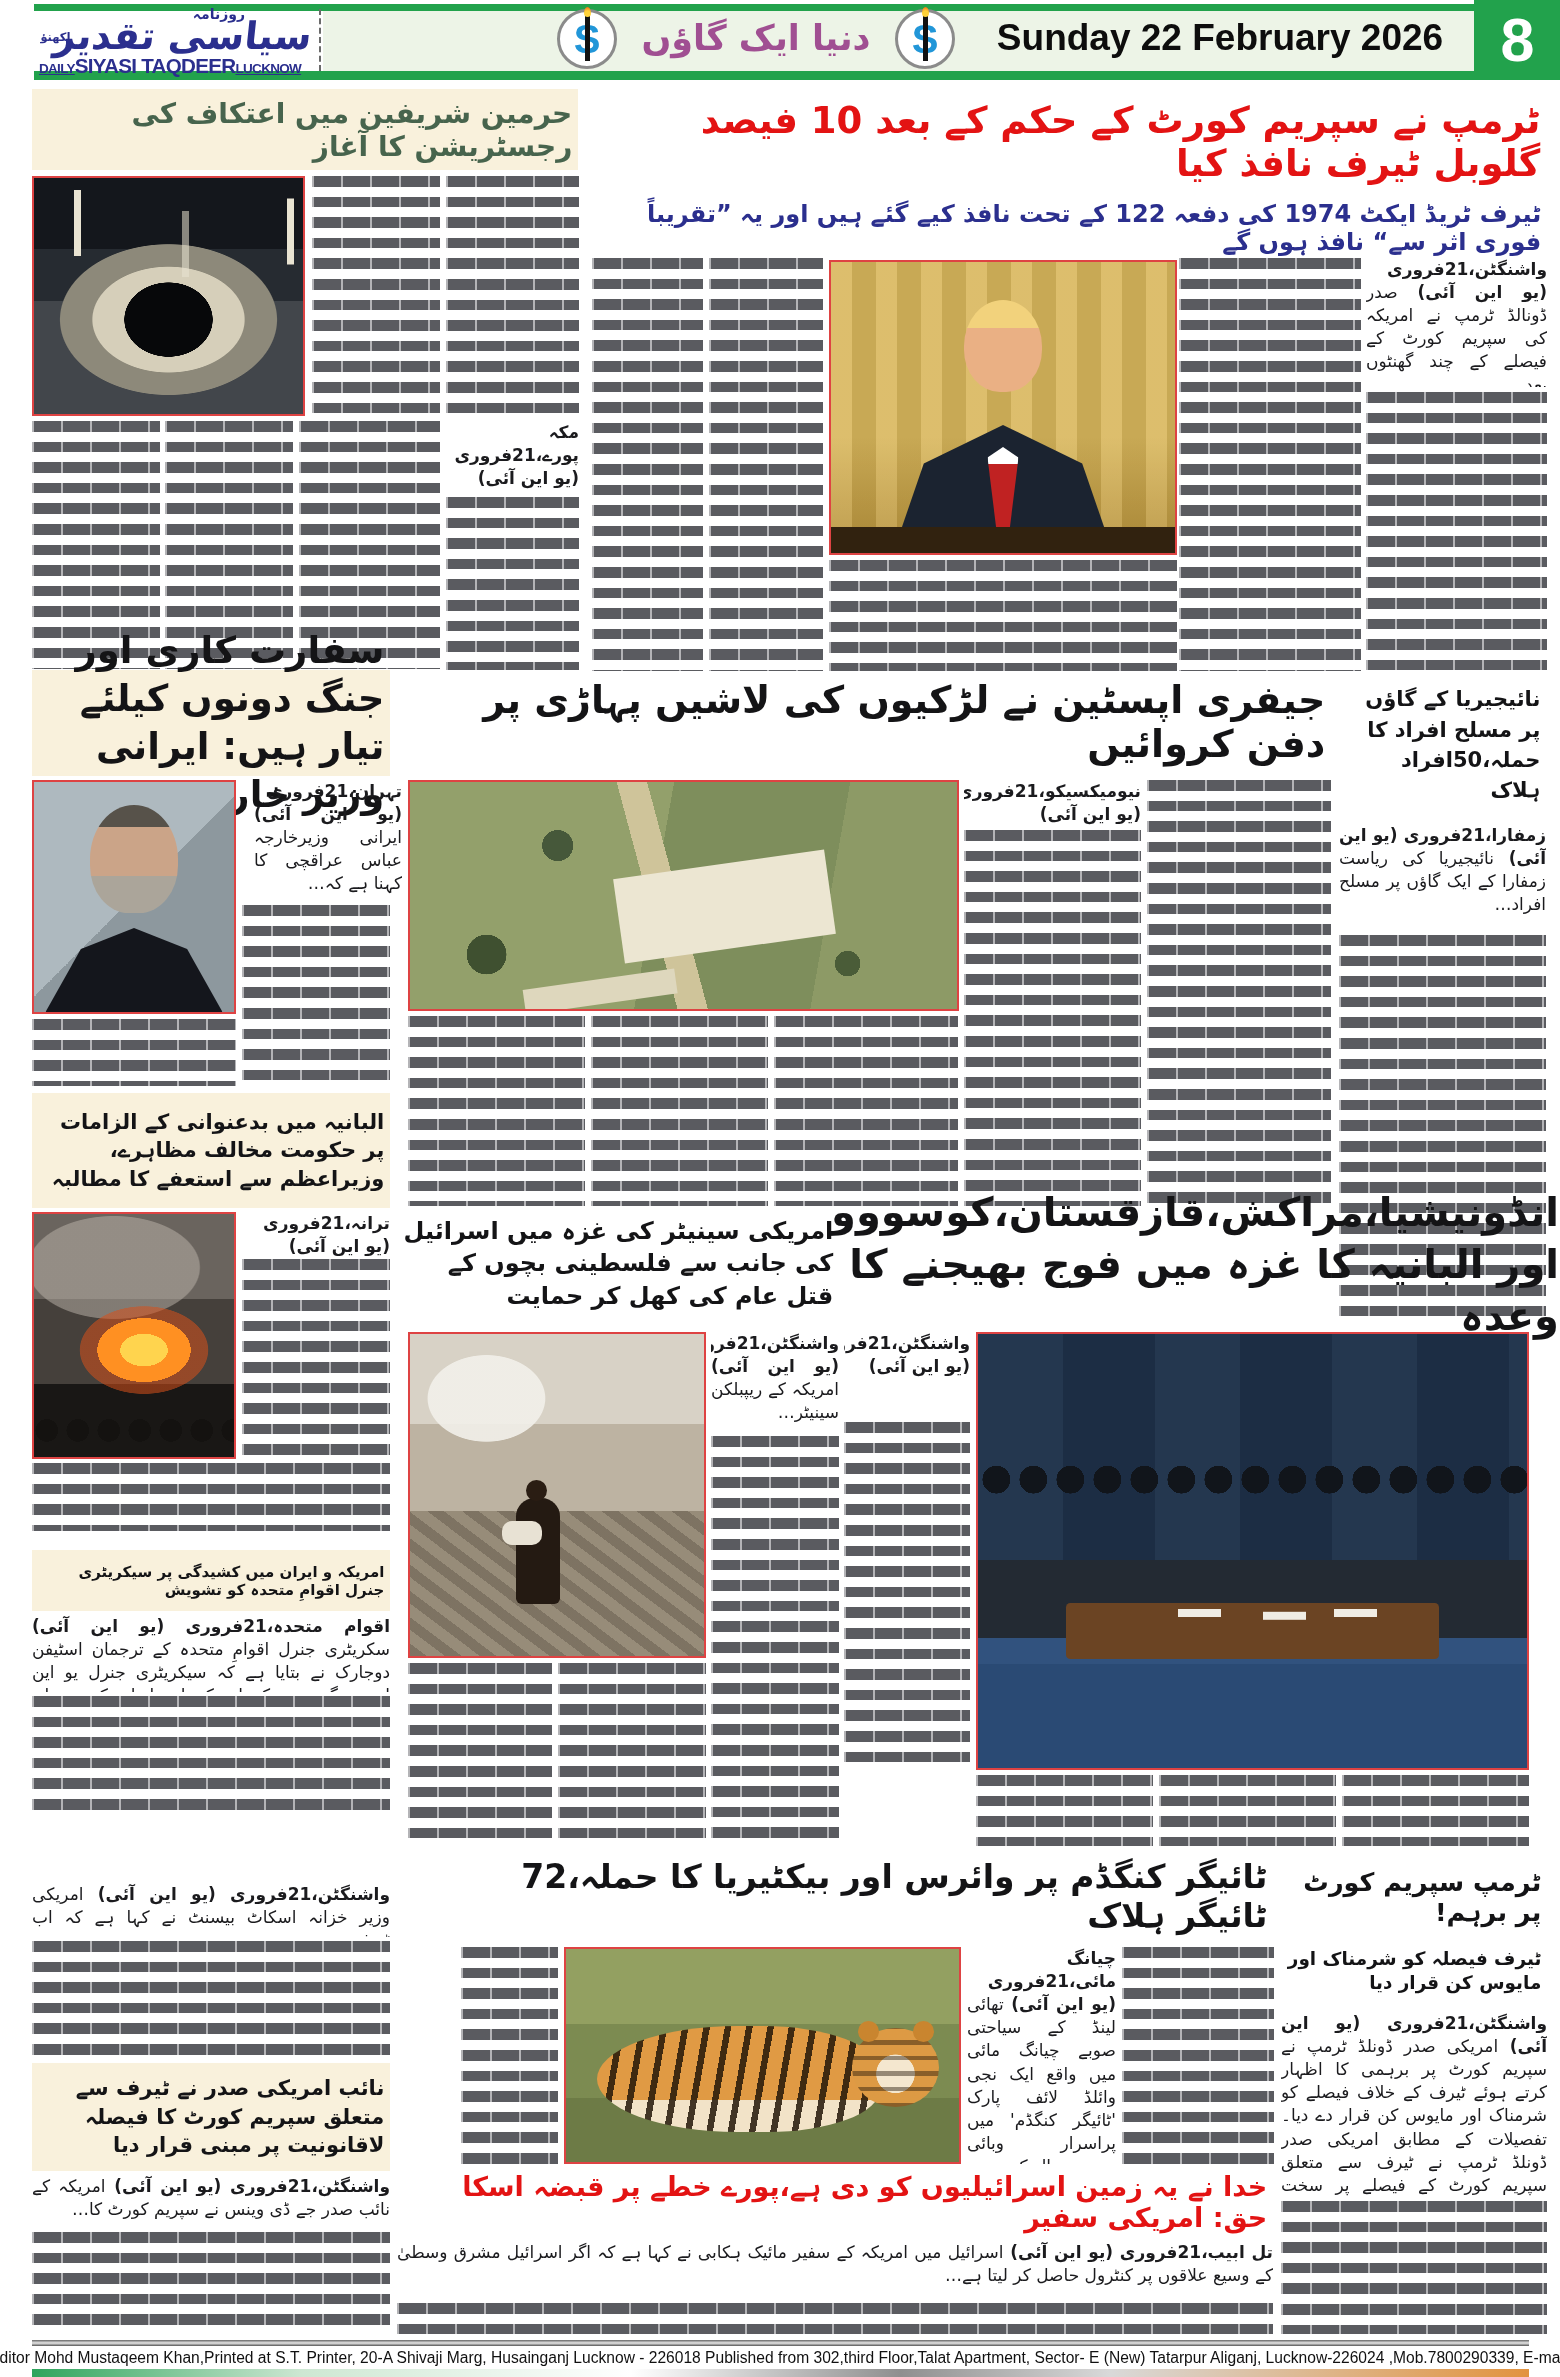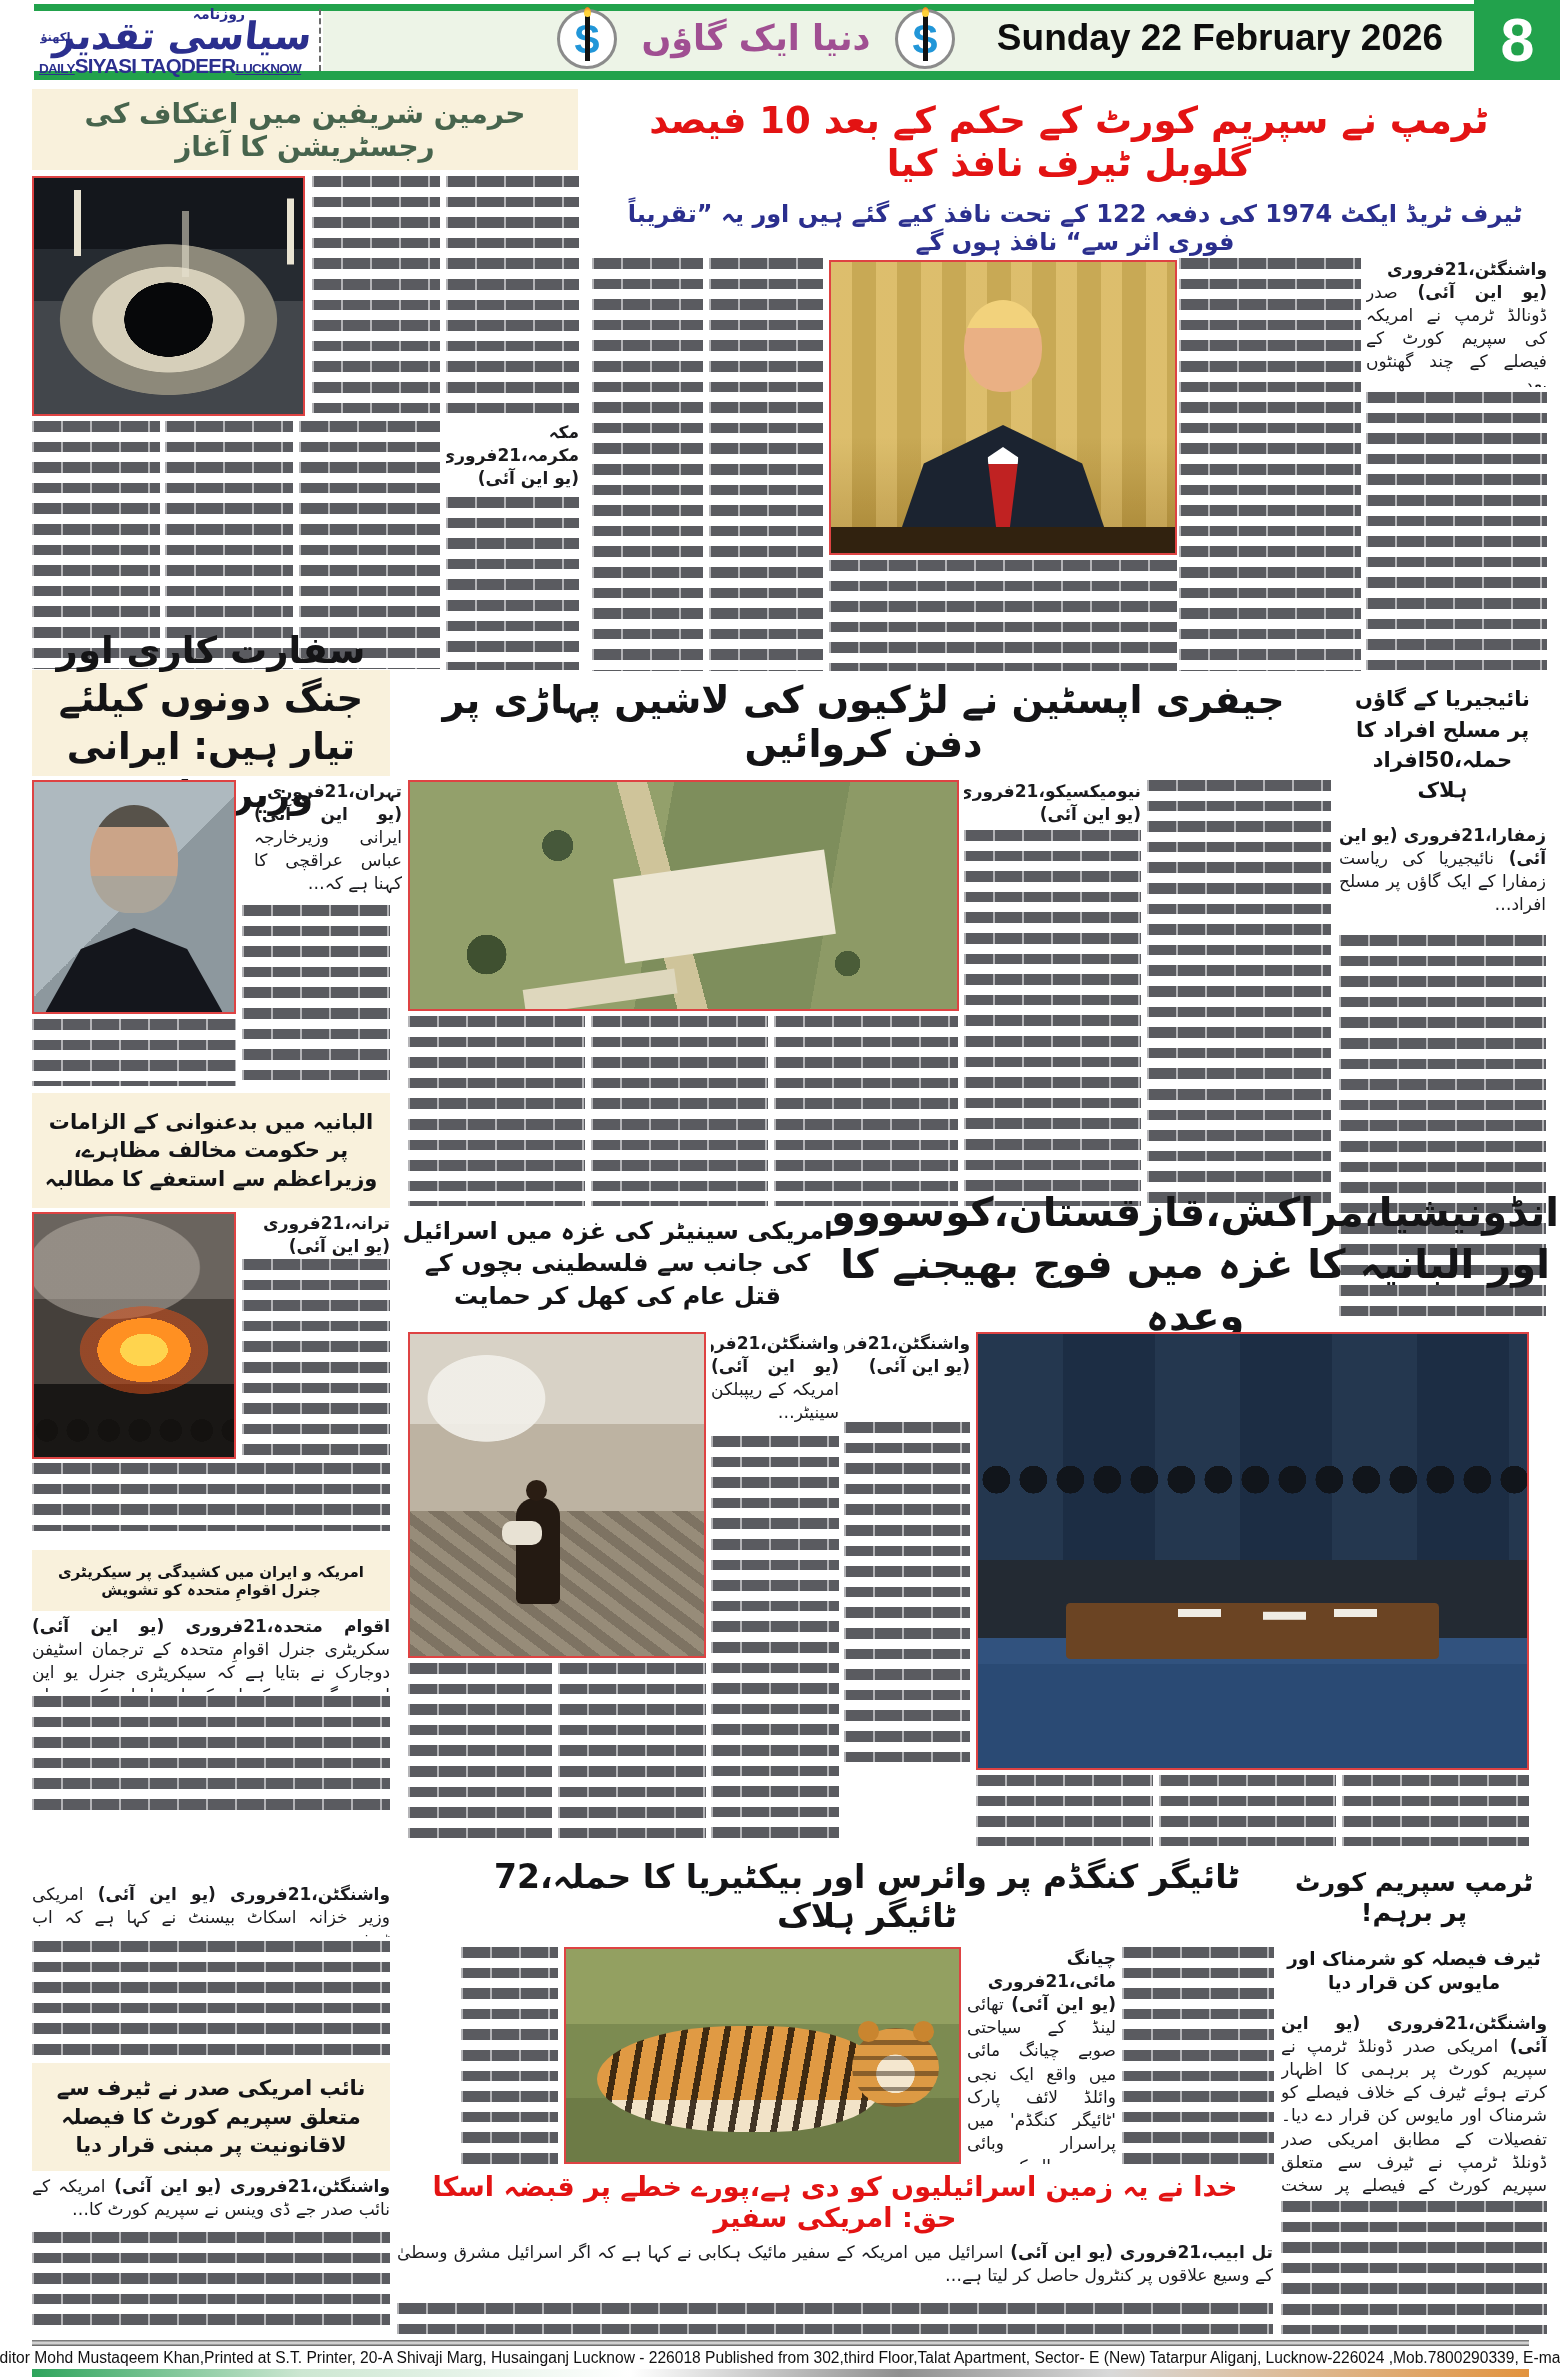--- a/index.html
+++ b/index.html
@@ -1,21 +1,21 @@
 <!DOCTYPE html>
 <html lang="ur" style="font-size:11.4px"><head>
 <meta charset="utf-8">
 <style>
   html,body{margin:0;padding:0;background:#d9d9d9;}
   #page{position:relative;width:1561px;height:2377px;margin:0 auto;background:#ffffff;overflow:hidden;
         font-family:"DejaVu Sans",sans-serif;}
   .abs{position:absolute;box-sizing:border-box;}
   .ur{font-family:"DejaVu Sans",sans-serif;direction:rtl;}
   .en{font-family:"Liberation Sans",sans-serif;}
-  .hl{font-weight:bold;text-align:center;color:#141416;display:flex;align-items:center;justify-content:center;padding:0 5.7px;}
+  .hl{font-weight:bold;text-align:right;color:#141416;display:flex;align-items:center;justify-content:center;padding:0 5.7px;}
   .cream{background:#f9f1dc;}
   .green{color:#47644d;}
   .redc{color:#e31313;}
   .bluec{color:#2b2f8e;}
   .para{font-size:17px;line-height:1.36;text-align:justify;color:#1b1b1e;overflow:hidden;}
   .dl{font-weight:bold;}
   .dl::after{content:" ";}
   .fill{background-image:
       repeating-linear-gradient(90deg, rgba(255,255,255,.55) 0 2.1px, transparent 2.1px 29px),
       repeating-linear-gradient(180deg, #3e3f45 0 10.6px, transparent 10.6px 20.6px);
@@ -139,21 +139,21 @@
   </div>
 
   <div class="abs en" style="left:993px;top:16px;width:454px;height:44px;font-weight:bold;font-size:37px;color:#0d0d0d;text-align:center;line-height:44px;">Sunday 22 February 2026</div>
   <div class="abs" id="page-box" style="left:1474px;top:0px;width:87px;height:80px;">8</div>
 
   <div class="abs ur hl cream green" style="left:32px;top:89px;width:546px;height:81px;font-size:28px;">حرمین شریفین میں اعتکاف کی رجسٹریشن کا آغاز</div>
   <div class="abs photo" id="ph-kaaba" style="left:32px;top:176px;width:273px;height:240px;"></div>
   <div class="abs fill" style="left:312px;top:176px;width:128px;height:240px;"></div>
   <div class="abs fill" style="left:446px;top:176px;width:133px;height:240px;"></div>
   <div class="abs ur para" style="left:446px;top:421px;width:133px;height:71px;">
-    <span class="dl">مکہ مکرمہ،21فروری (یو این آئی)</span>
+    <span class="dl">مکہ پورے،21فروری (یو این آئی)</span>
   </div>
   <div class="abs fill" style="left:446px;top:497px;width:133px;height:173px;"></div>
   <div class="abs fill" style="left:32px;top:421px;width:128px;height:248px;"></div>
   <div class="abs fill" style="left:165px;top:421px;width:128px;height:248px;"></div>
   <div class="abs fill" style="left:299px;top:421px;width:141px;height:248px;"></div>
 
   <div class="abs ur hl redc" style="left:592px;top:89px;width:954px;height:106px;font-size:37px;">ٹرمپ نے سپریم کورٹ کے حکم کے بعد 10 فیصد گلوبل ٹیرف نافذ کیا</div>
   <div class="abs ur hl bluec" style="left:603px;top:203px;width:944px;height:50px;font-size:24px;">ٹیرف ٹریڈ ایکٹ 1974 کی دفعہ 122 کے تحت نافذ کیے گئے ہیں اور یہ ”تقریباً فوری اثر سے“ نافذ ہوں گے</div>
   <div class="abs ur para" style="left:1366px;top:258px;width:181px;height:129px;">
     <span class="dl">واشنگٹن،21فروری (یو این آئی)</span><span>صدر ڈونالڈ ٹرمپ نے امریکہ کی سپریم کورٹ کے فیصلے کے چند گھنٹوں بعد…</span>

